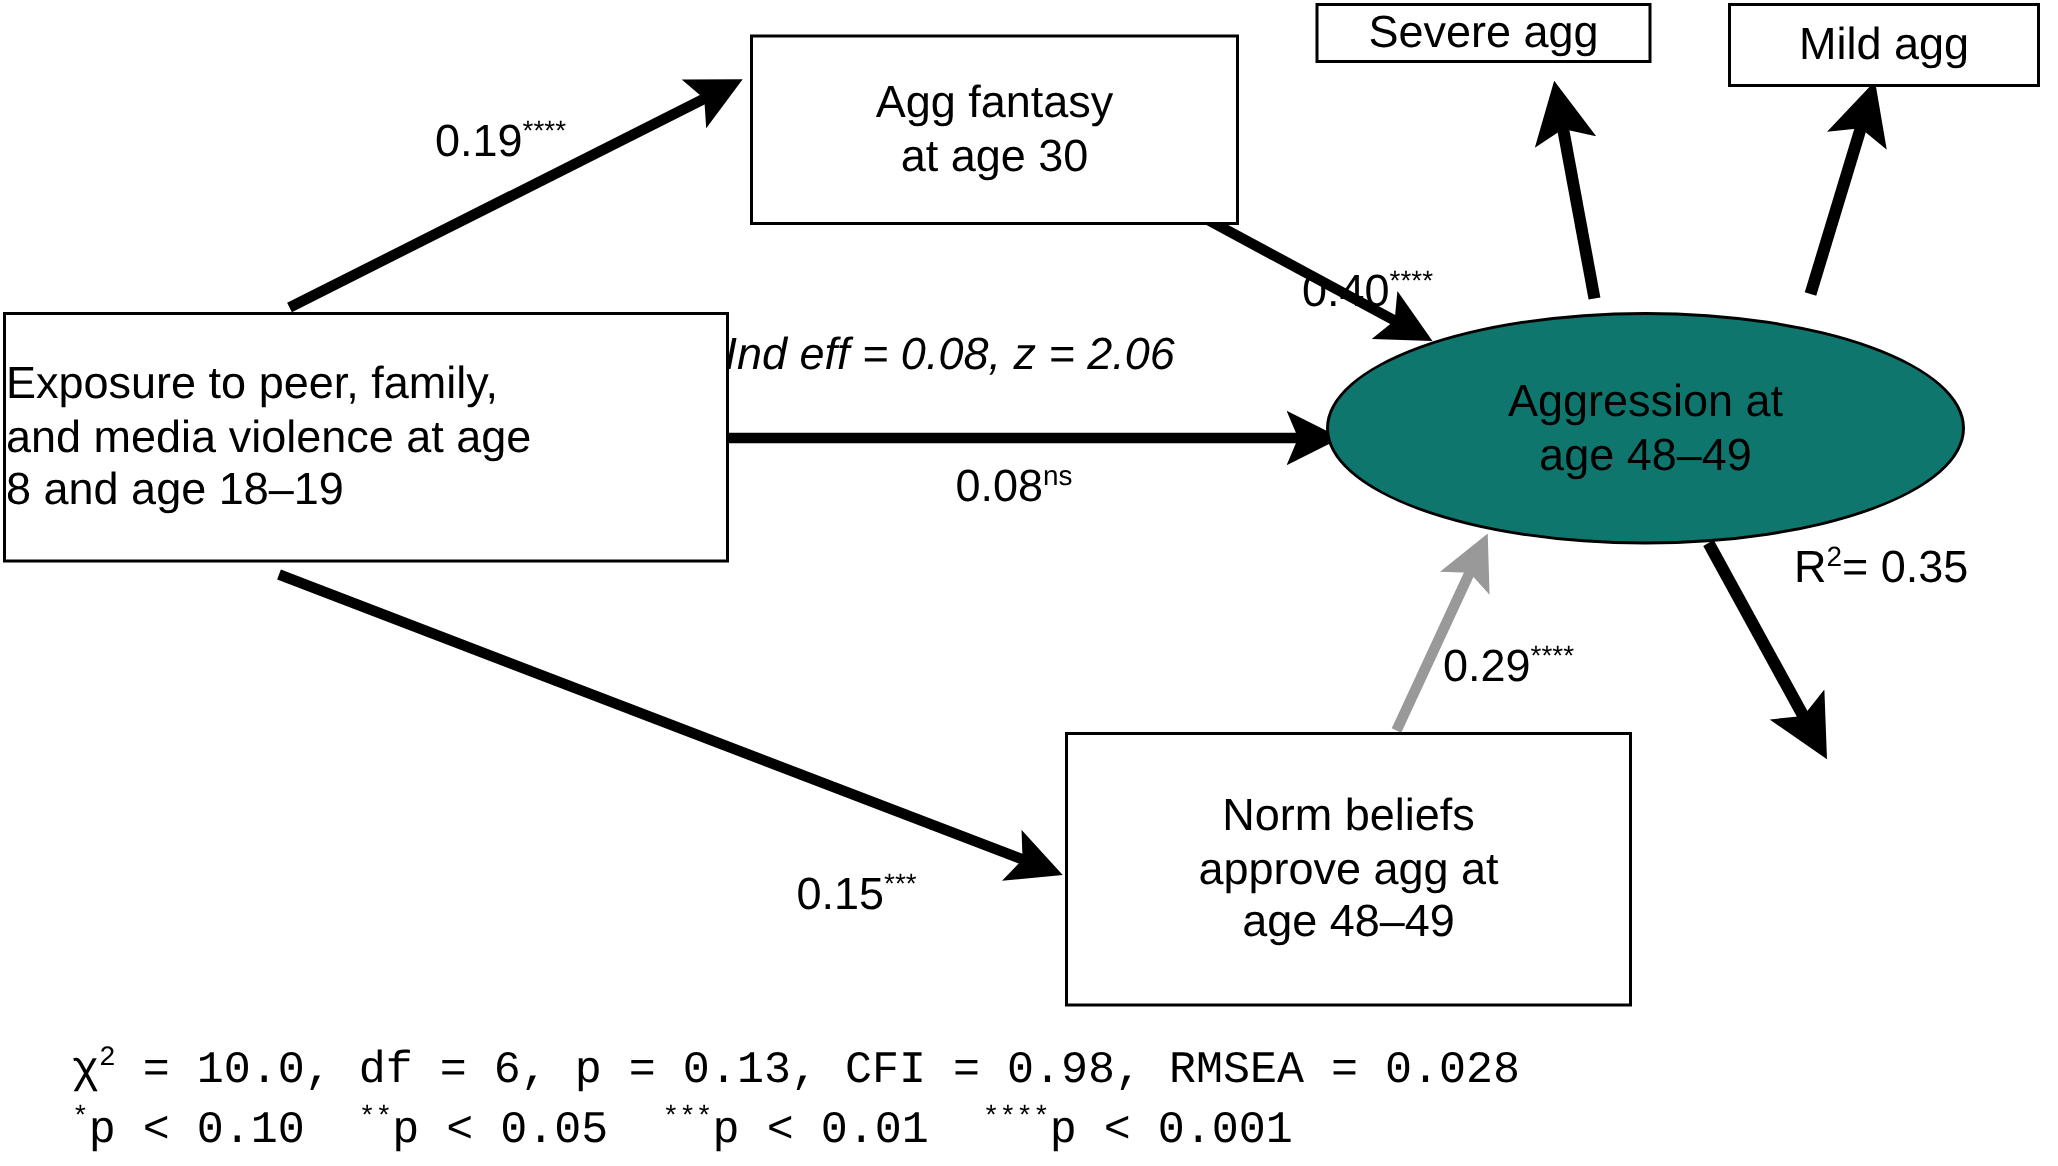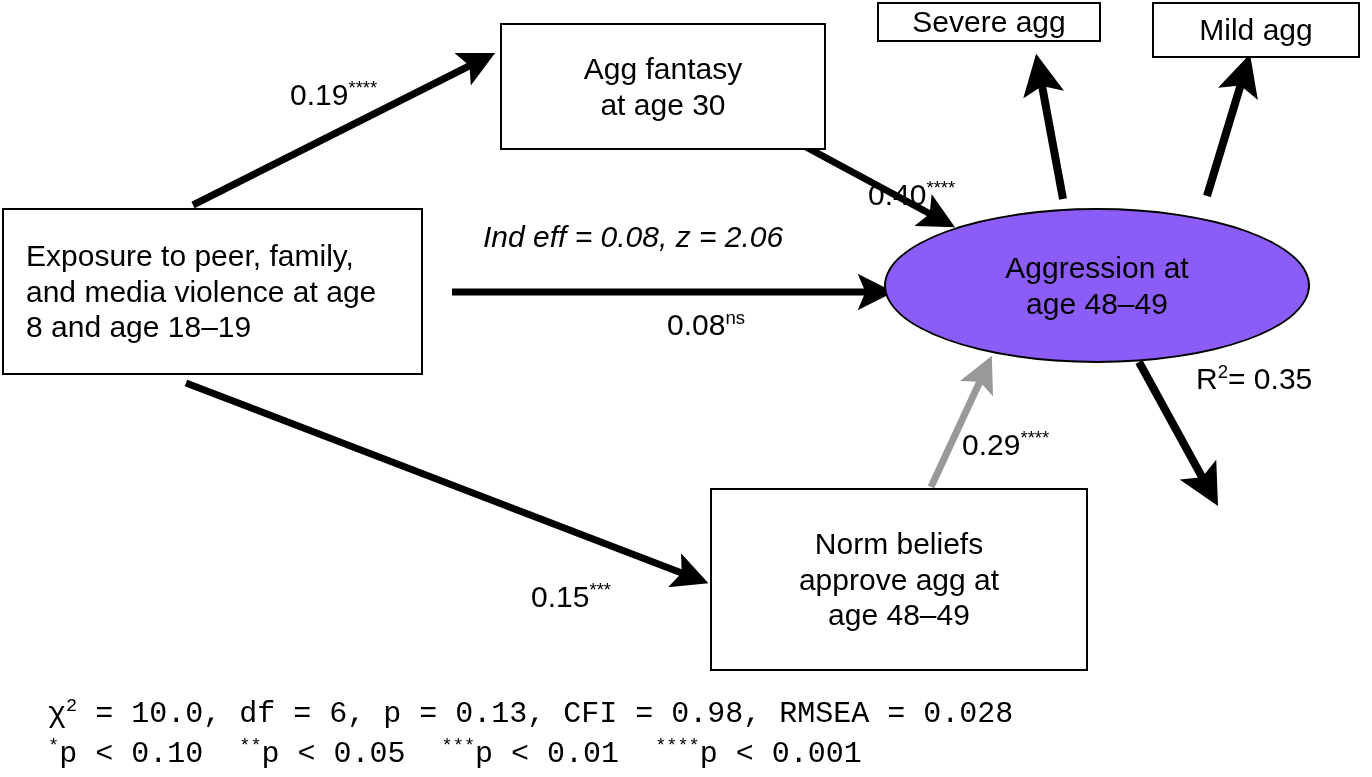--- a/index.html
+++ b/index.html
@@ -34,21 +34,21 @@
     text-align: center;
     font-size: 30px;
     line-height: 1.18;
     white-space: pre-line;
     z-index: 3;
   }
   .node-ellipse {
     position: absolute;
     border: 2px solid #000000;
     border-radius: 50%;
-    background: #8b5cf6;
+    background: #0f766e;
     box-sizing: border-box;
     display: flex;
     align-items: center;
     justify-content: center;
     text-align: center;
     font-size: 30px;
     line-height: 1.18;
     white-space: pre-line;
     z-index: 3;
   }
@@ -123,21 +123,21 @@
 
     <line x1="931" y1="487" x2="988" y2="364" stroke="#999999" stroke-width="7" marker-end="url(#arrowhead-gray)"></line>
 
     <line x1="1063" y1="199" x2="1038" y2="64" stroke="#000000" stroke-width="8" marker-end="url(#arrowhead-black)"></line>
 
     <line x1="1207" y1="196" x2="1247" y2="64" stroke="#000000" stroke-width="8" marker-end="url(#arrowhead-black)"></line>
 
     <line x1="1139" y1="362" x2="1213" y2="497" stroke="#000000" stroke-width="8" marker-end="url(#arrowhead-black)"></line>
   </svg>
 
-  <div class="node-box" style="left:2px; top:208px; width:421px; height:167px; justify-content:flex-start; text-align:left; padding-left:22px;">Exposure to peer, family,
+  <div class="node-box" style="left:2px; top:208px; width:484px; height:167px; justify-content:flex-start; text-align:left; ">Exposure to peer, family,
 and media violence at age
 8 and age 18–19</div>
 
   <div class="node-box" style="left:500px; top:23px; width:326px; height:127px;">Agg fantasy
 at age 30</div>
 
   <div class="node-box" style="left:877px; top:2px; width:224px; height:40px;">Severe agg</div>
 
   <div class="node-box" style="left:1152px; top:2px; width:208px; height:56px;">Mild agg</div>
 
@@ -150,21 +150,21 @@
 
 
   <div class="edge-label" style="left:290px; top:78px;">
     <span>0.19</span><sup>****</sup>
   </div>
 
   <div class="edge-label" style="left:868px; top:132px;margin-top:46px;">
     <span>0.40</span><sup>****</sup>
   </div>
 
-  <div class="edge-label" style="left:637px; top:308px;margin-left:30px;">
+  <div class="edge-label" style="left:637px; top:308px;">
     <span>0.08</span><sup>ns</sup>
   </div>
 
   <div class="edge-label" style="left:531px; top:580px;">
     <span>0.15</span><sup>***</sup>
   </div>
 
   <div class="edge-label" style="left:962px; top:428px;">
     <span>0.29</span><sup>****</sup>
   </div>

